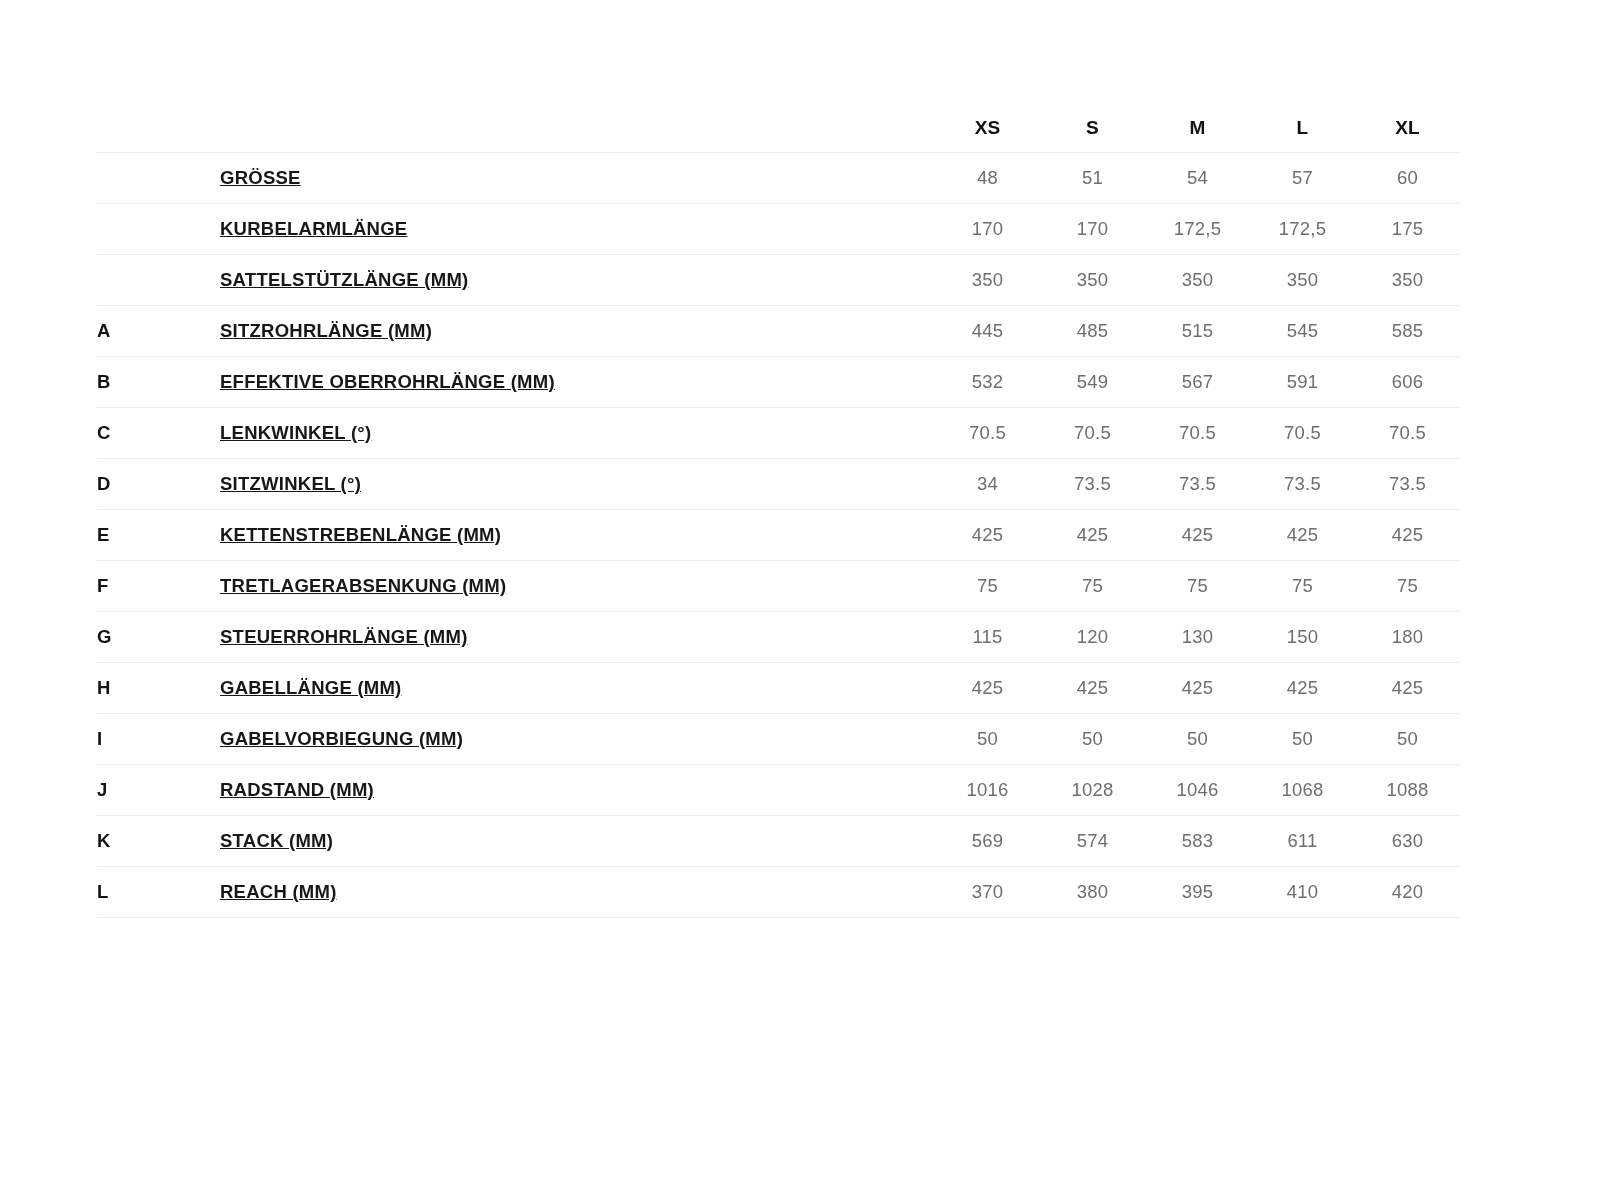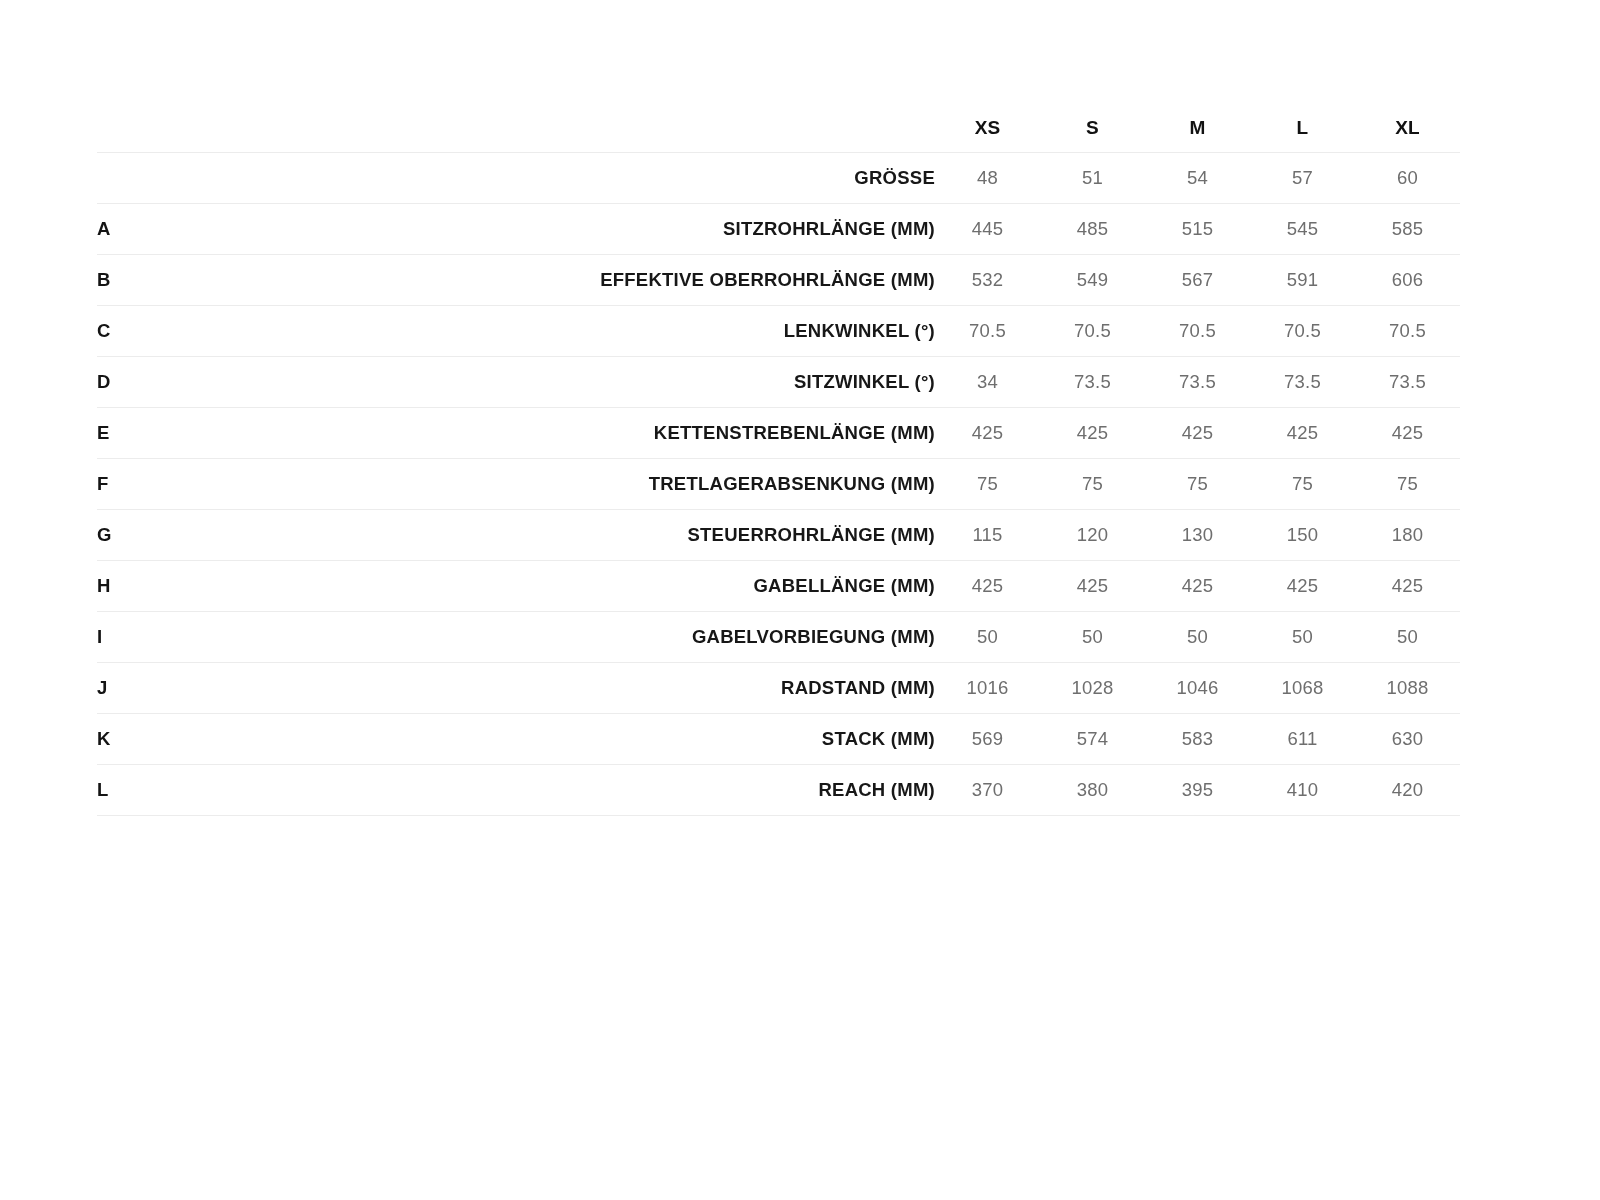--- a/index.html
+++ b/index.html
@@ -69,26 +69,27 @@
 
   .cell-letter {
     text-align: left;
     padding-left: 3px;
     font-weight: bold;
     color: #141414;
     letter-spacing: 0.3px;
   }
 
   .cell-label {
-    text-align: right;
+    text-align: left;
     padding-left: 126px;
     font-weight: bold;
     color: #171717;
     letter-spacing: 0.25px;
     white-space: nowrap;
+    text-decoration: underline;
   }
 
   .cell-value {
     text-align: center;
     color: #6e6e6e;
     font-weight: normal;
     letter-spacing: 0.2px;
   }
 </style>
 </head>
@@ -123,20 +124,38 @@
         <tr>
           <td class="cell-letter"></td>
           <td class="cell-label">GRÖSSE</td>
           <td class="cell-value">48</td>
           <td class="cell-value">51</td>
           <td class="cell-value">54</td>
           <td class="cell-value">57</td>
           <td class="cell-value">60</td>
         </tr>
         <tr>
+          <td class="cell-letter"></td>
+          <td class="cell-label">KURBELARMLÄNGE</td>
+          <td class="cell-value">170</td>
+          <td class="cell-value">170</td>
+          <td class="cell-value">172,5</td>
+          <td class="cell-value">172,5</td>
+          <td class="cell-value">175</td>
+        </tr>
+        <tr>
+          <td class="cell-letter"></td>
+          <td class="cell-label">SATTELSTÜTZLÄNGE (MM)</td>
+          <td class="cell-value">350</td>
+          <td class="cell-value">350</td>
+          <td class="cell-value">350</td>
+          <td class="cell-value">350</td>
+          <td class="cell-value">350</td>
+        </tr>
+        <tr>
           <td class="cell-letter">A</td>
           <td class="cell-label">SITZROHRLÄNGE (MM)</td>
           <td class="cell-value">445</td>
           <td class="cell-value">485</td>
           <td class="cell-value">515</td>
           <td class="cell-value">545</td>
           <td class="cell-value">585</td>
         </tr>
         <tr>
           <td class="cell-letter">B</td>

